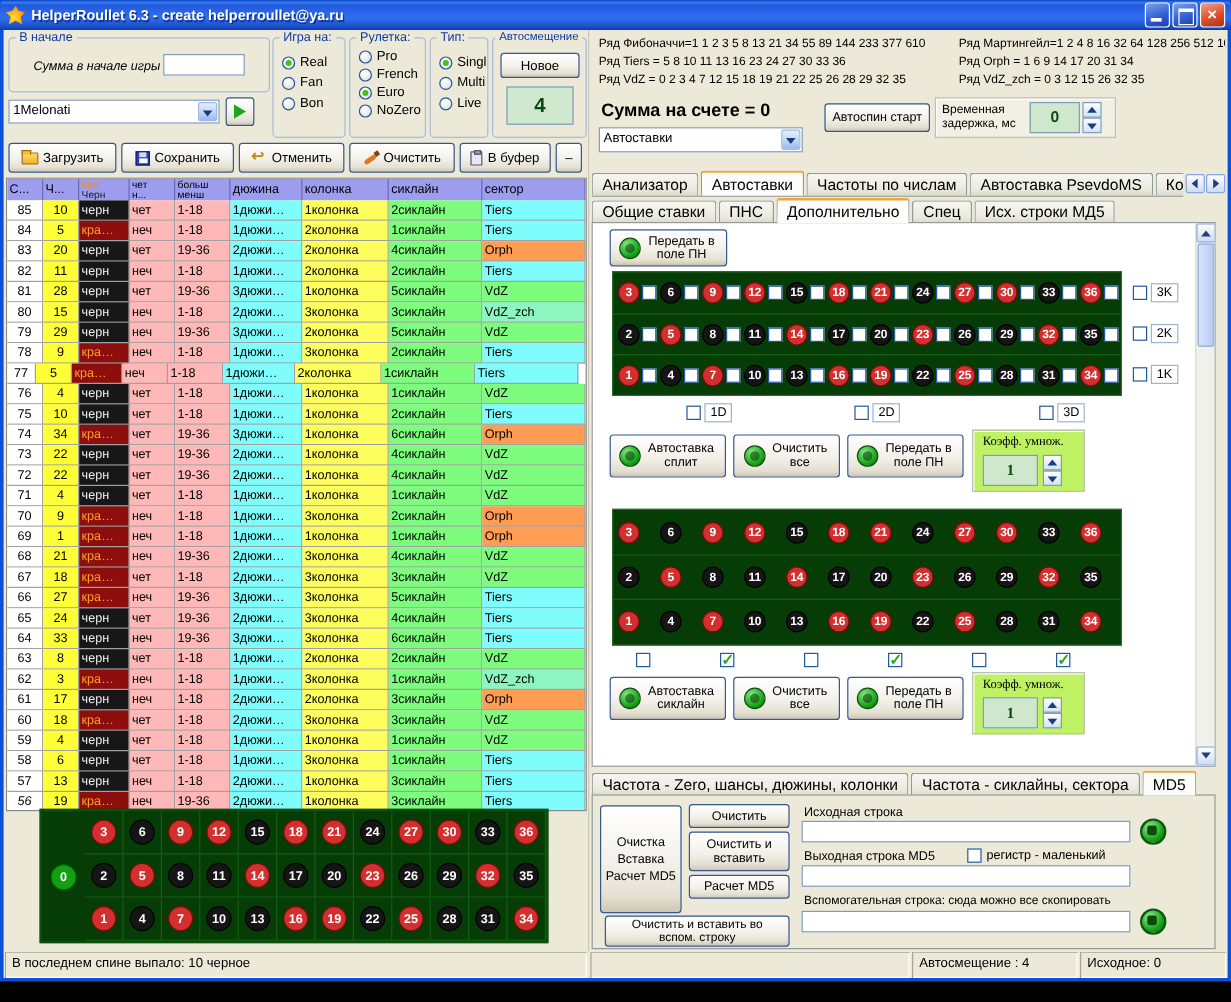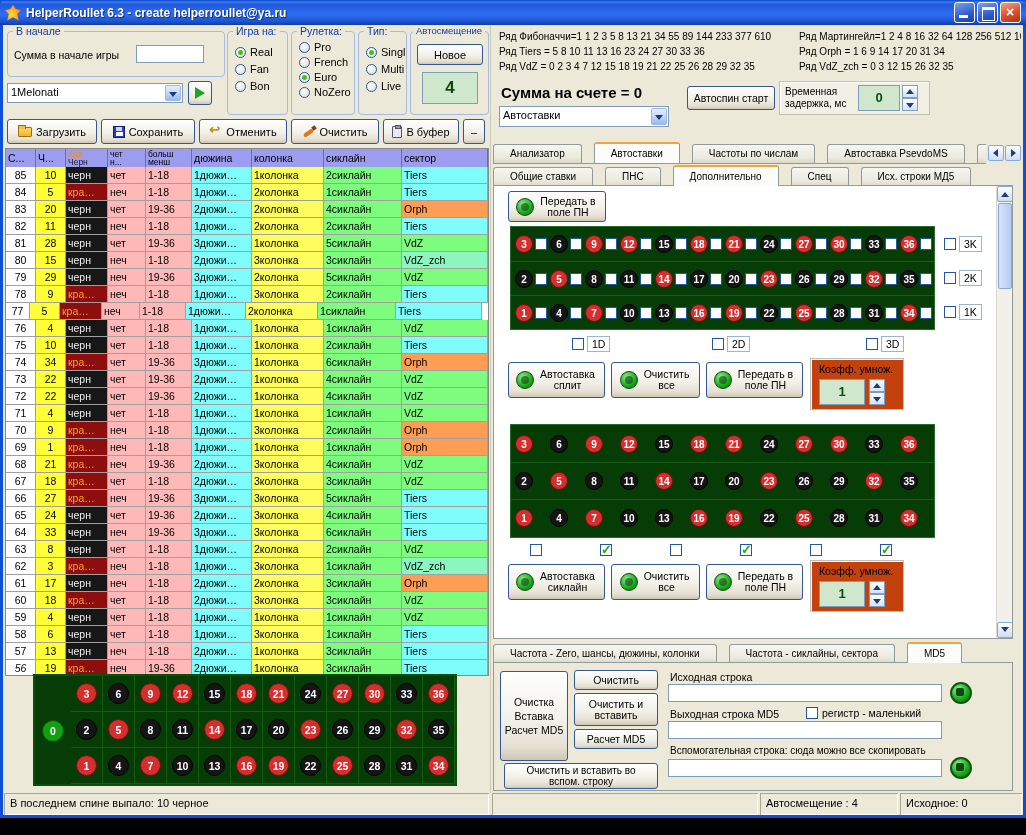--- a/index.html
+++ b/index.html
@@ -42,30 +42,30 @@
 
   .field { position:absolute; border:1px solid #7f9db9; background:#fff; font-size:11px; padding:1px 3px; overflow:hidden; white-space:nowrap; }
   .combo { position:absolute; border:1px solid #7f9db9; background:#fff; }
   .comboval { position:absolute; left:3px; top:2px; font-size:11px; white-space:nowrap; }
   .drop { position:absolute; right:1px; top:1px; bottom:1px; width:16px; border:1px solid #9cb8e2; border-radius:2px;
     background:linear-gradient(180deg,#e6eefc,#bcd2f4 60%,#98b9ee); }
   .drop::after { content:""; position:absolute; left:3px; top:6px; border-left:4px solid transparent; border-right:4px solid transparent; border-top:5px solid #173d7a; }
 
   .green-box { background:#cfe8cd; border:1px solid #7f9db9; color:#0c4a12; font-weight:bold; text-align:center; overflow:hidden; }
   .litebox { position:absolute; border:1px solid #c2bfae; background:#f2f0e4; box-shadow:inset 1px 1px 0 #fff; }
-  .litebox.white { background:#c2410c; border-color:#bdbdbd; }
+  .litebox.white { background:#bef264; border-color:#bdbdbd;font-family:Liberation Serif, serif; }
   .spincol { position:absolute; width:16px; display:flex; flex-direction:column; }
   .spinbtn { flex:1; border:1px solid #7c9ebf; background:linear-gradient(#fefefe,#d5e2f6); position:relative; }
   .spinbtn .tri { position:absolute; left:3px; width:0; height:0; border-left:4px solid transparent; border-right:4px solid transparent; }
   .spinbtn .tri.up { top:3px; border-bottom:5px solid #17407c; }
   .spinbtn .tri.down { top:4px; border-top:5px solid #17407c; }
 
   .tabstrip { position:absolute; display:flex; align-items:flex-end; overflow:hidden; }
-  .tab { height:19px; line-height:18px; padding:0 16px; font-size:10px; border:1px solid #919b9c; border-bottom:none;
-    border-radius:3px 3px 0 0; background:linear-gradient(180deg,#f6f6f2,#eceade 70%,#dcd8c8); margin-right:12px; white-space:nowrap; flex:none; }
+  .tab { height:19px; line-height:18px; padding:0 8px; font-size:13px; border:1px solid #919b9c; border-bottom:none;
+    border-radius:3px 3px 0 0; background:linear-gradient(180deg,#f6f6f2,#eceade 70%,#dcd8c8); margin-right:2px; white-space:nowrap; flex:none; }
   .tab.active { height:22px; line-height:20px; background:#fcfcfa; border-top:2px solid #f0a63c; position:relative; z-index:2; margin-bottom:-1px; }
 
   .abtn { position:absolute; background:linear-gradient(180deg,#fdfdfd,#cfdcf6); border:1px solid #87a8dc; border-radius:2px; }
   .abtn::after { content:""; position:absolute; }
   .abtn.up::after { left:50%; top:50%; margin:-2px 0 0 -4px; border-left:4px solid transparent; border-right:4px solid transparent; border-bottom:5px solid #1c3f78; }
   .abtn.down::after { left:50%; top:50%; margin:-3px 0 0 -4px; border-left:4px solid transparent; border-right:4px solid transparent; border-top:5px solid #1c3f78; }
   .abtn.left::after { left:50%; top:50%; margin:-4px 0 0 -3px; border-top:4px solid transparent; border-bottom:4px solid transparent; border-right:5px solid #1c3f78; }
   .abtn.right::after { left:50%; top:50%; margin:-4px 0 0 -2px; border-top:4px solid transparent; border-bottom:4px solid transparent; border-left:5px solid #1c3f78; }
   .vscroll { position:absolute; width:17px; background:#f1f0ea; border-left:1px solid #dcd9cc; }
   .sthumb { position:absolute; left:1px; width:14px; background:linear-gradient(90deg,#d7e3fc,#b6cbf2); border:1px solid #88a8e0; border-radius:2px; }
@@ -158,21 +158,21 @@
     <span class="wbtn max"></span>
     <span class="wbtn close"></span>
   </div>
 
   <div class="inner">
 
     <div class="left-panel">
 
       <div class="fieldset" style="left:4px;top:6px;width:218px;height:46px;">
         <span class="legend">В начале</span>
-        <span class="lbl" style="left:6px;top:17px;">Сумма в начале игры</span>
+        <span class="lbl" style="left:20px;top:17px;font-style:italic;">Сумма в начале игры</span>
         <div class="field" style="left:128px;top:13px;width:68px;height:18px;"><span></span></div>
       </div>
 
       <div class="combo" style="left:4px;top:58px;width:176px;height:20px;">
         <span class="comboval">1Melonati</span>
         <span class="drop"></span>
       </div>
       <button class="btn" style="left:185px;top:56px;width:24px;height:24px;">
         <span class="playtri"></span>
       </button>

